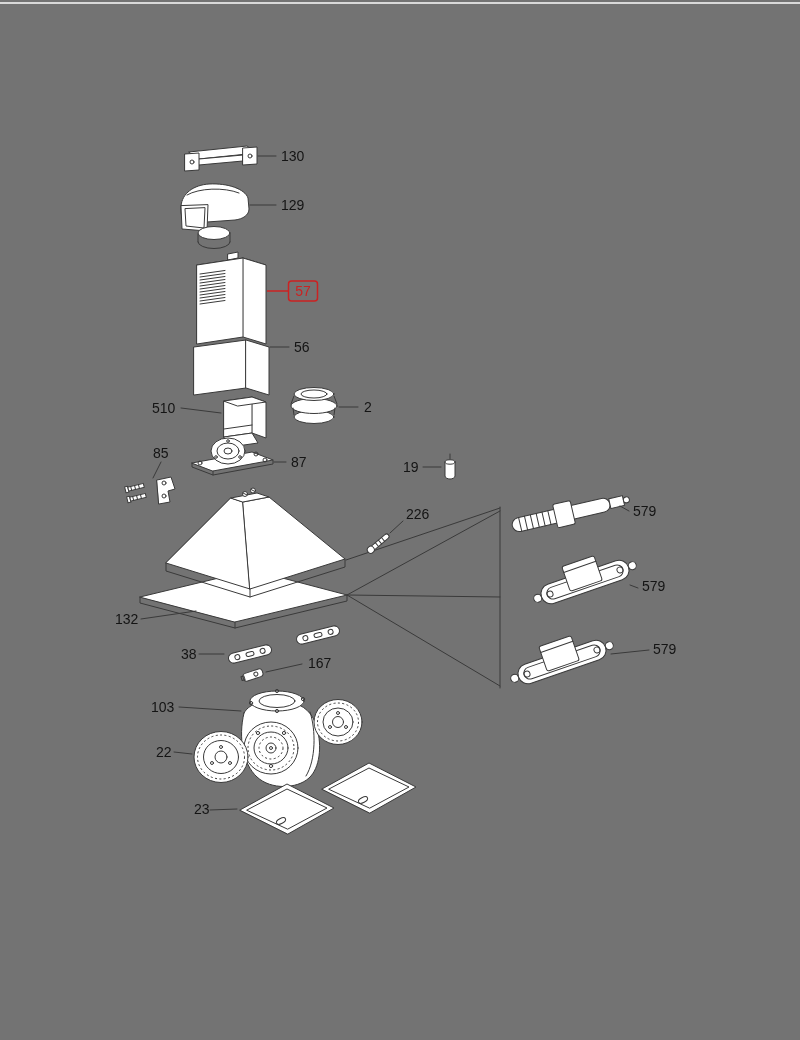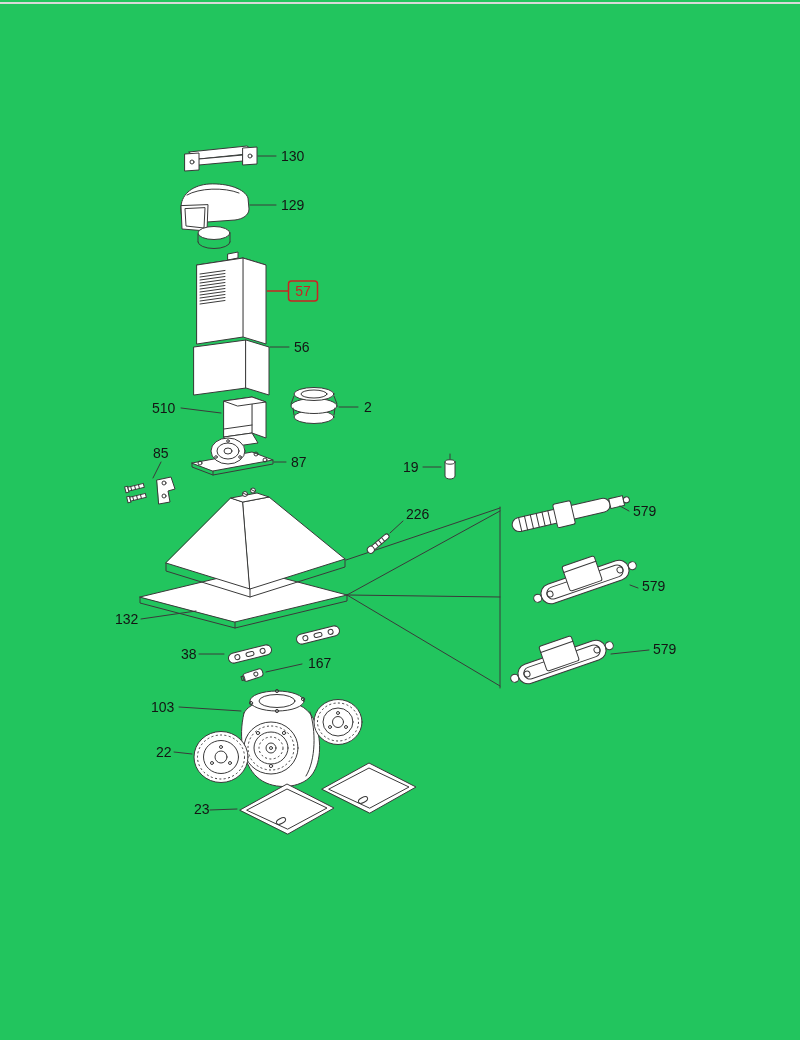--- a/index.html
+++ b/index.html
@@ -1,16 +1,16 @@
 <!DOCTYPE html>
 <html><head>
 <meta charset="utf-8">
 <style>
   html,body{margin:0;padding:0;background:#ffffff;}
-  .page{position:relative;width:800px;height:1040px;background:#22c55e;overflow:hidden;
+  .page{position:relative;width:800px;height:1040px;background:#737373;overflow:hidden;
         font-family:"Liberation Sans",sans-serif;}
   .topline{position:absolute;top:2px;left:0;width:100%;height:2px;background:#d9d9d9;}
   svg{position:absolute;top:0;left:0;}
   .s{stroke:#3a3a3a;stroke-width:1;fill:none;stroke-linecap:round;stroke-linejoin:round;}
   .f{stroke:#3a3a3a;stroke-width:1;fill:#ffffff;stroke-linecap:round;stroke-linejoin:round;}
   .dash{stroke:#3a3a3a;stroke-width:1;fill:none;stroke-dasharray:2,2.4;}
   .red{stroke:#cc2222;stroke-width:1.5;fill:none;}
   .lbl{fill:#141414;font:14px "Liberation Sans",sans-serif;stroke:none;}
   .lblred{fill:#cc2222;font:14px "Liberation Sans",sans-serif;stroke:none;}
 </style>

